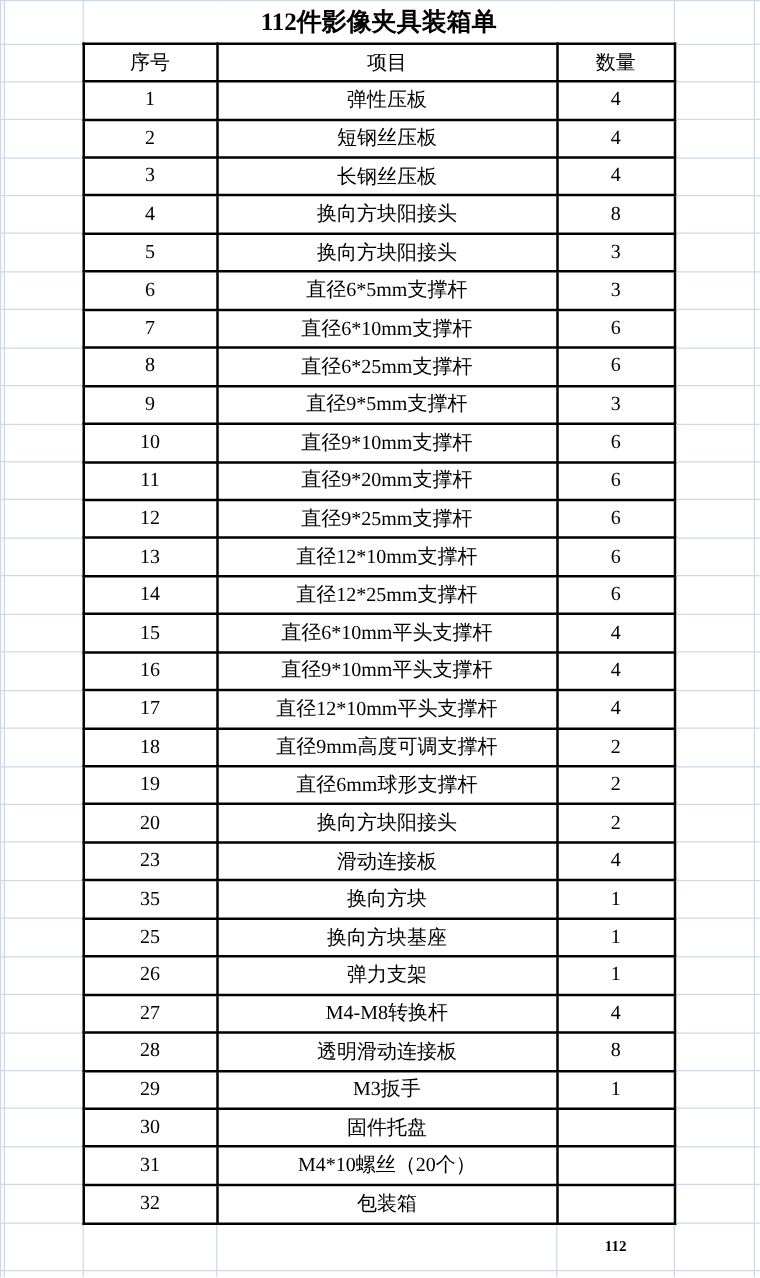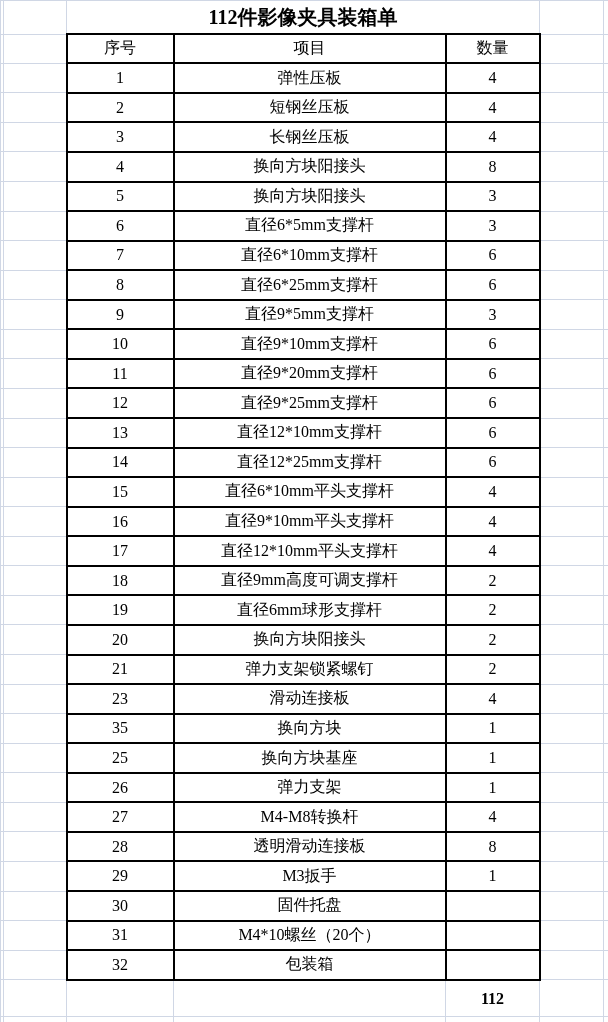--- a/index.html
+++ b/index.html
@@ -21,21 +21,21 @@
   td.gv { border-left: 1px solid #d0d7e5; border-right: 1px solid #d0d7e5; border-bottom: none; }
   
   td.b  { border: 2px solid #000000; font-size: 16px; }
   tr.title-row    { height: 33px; }
   tr.header-row   { height: 28px; }
   tr.data-row     { height: 28.72px; }
   tr.total-row    { height: 36px; }
   tr.filler-row   { height: 5px; }
   td.title-cell   { font-size: 20px; font-weight: bold; }
   td.hdr          { font-weight: normal; }
-  td.total-cell   { font-size: 16px; font-weight: bold; }
+  td.total-cell   { font-size: 12px; font-weight: bold; }
 </style>
 </head>
 <body>
 
 <div class="sheet">
   <table class="grid">
     <colgroup>
       <col style="width:3px">
         <col style="width:63px">
         <col style="width:107px">
@@ -242,29 +242,20 @@
           <td class="g"></td>
           <td class="b">20</td>
           <td class="b">换向方块阳接头</td>
           <td class="b">2</td>
           <td class="g"></td>
           <td class="g"></td>
         </tr>
         <tr class="data-row">
           <td class="g"></td>
           <td class="g"></td>
-          <td class="b">21</td>
-          <td class="b">弹力支架锁紧螺钉</td>
-          <td class="b">2</td>
-          <td class="g"></td>
-          <td class="g"></td>
-        </tr>
-        <tr class="data-row">
-          <td class="g"></td>
-          <td class="g"></td>
           <td class="b">23</td>
           <td class="b">滑动连接板</td>
           <td class="b">4</td>
           <td class="g"></td>
           <td class="g"></td>
         </tr>
         <tr class="data-row">
           <td class="g"></td>
           <td class="g"></td>
           <td class="b">35</td>

